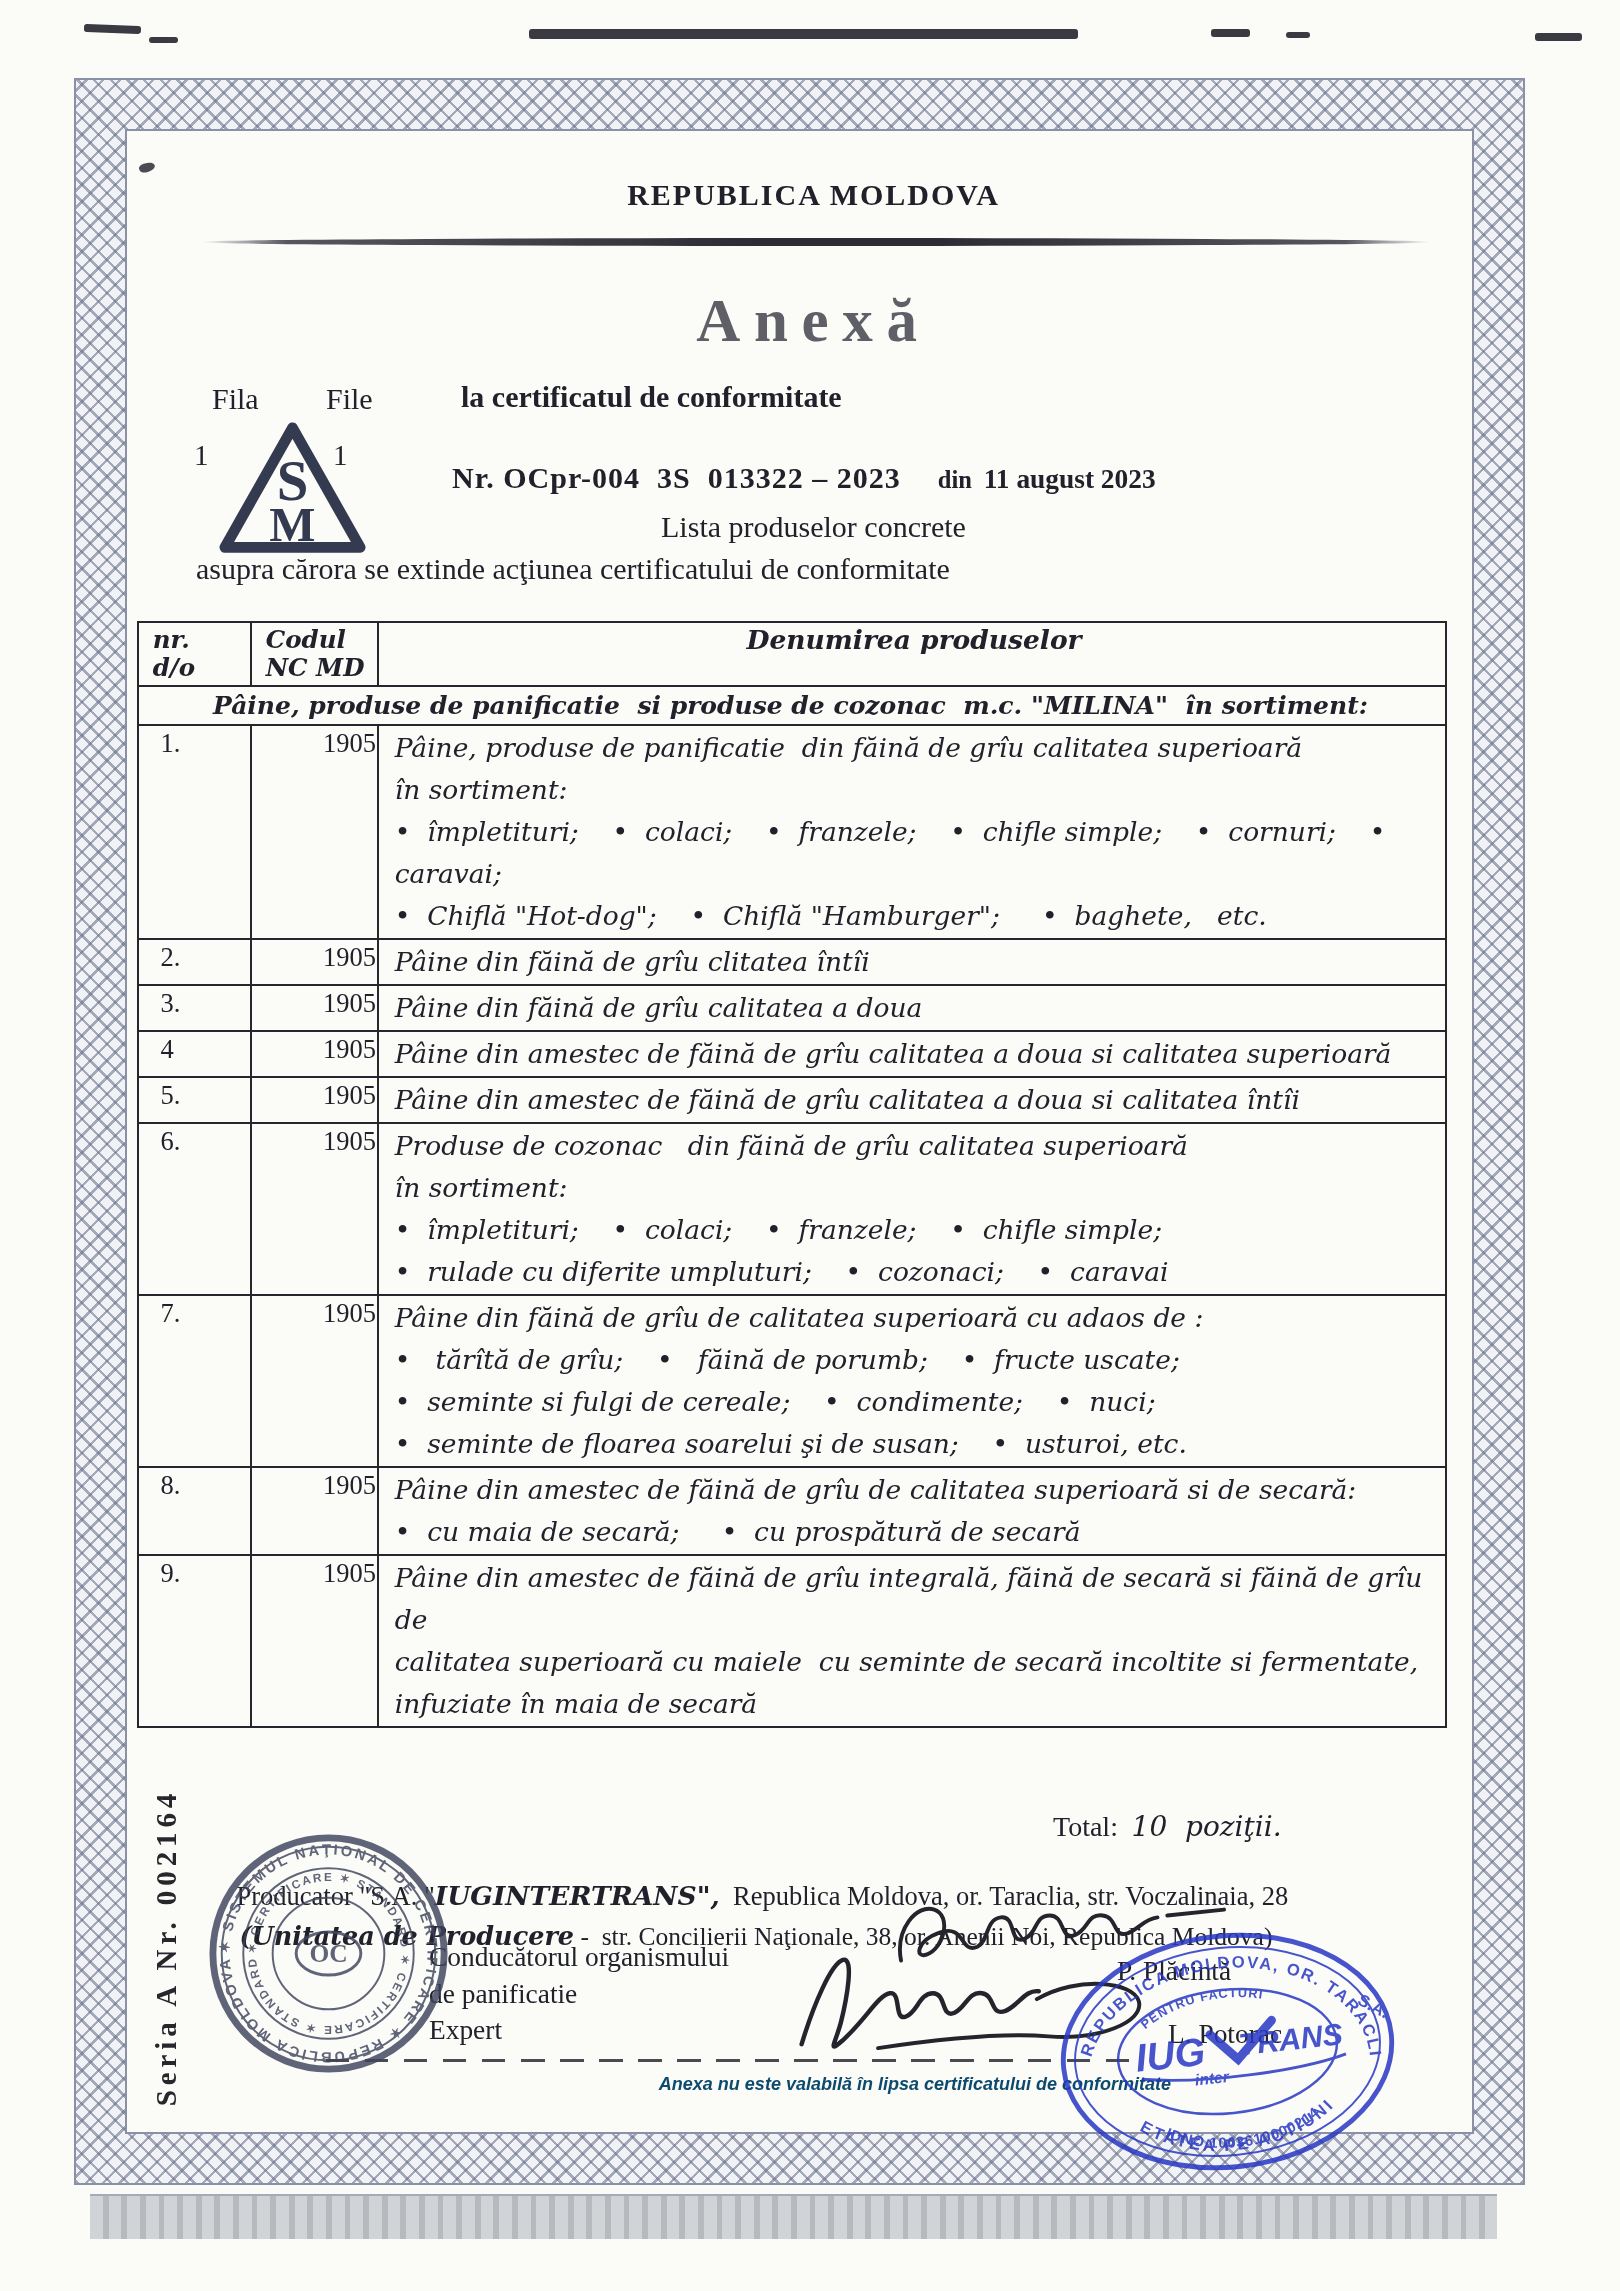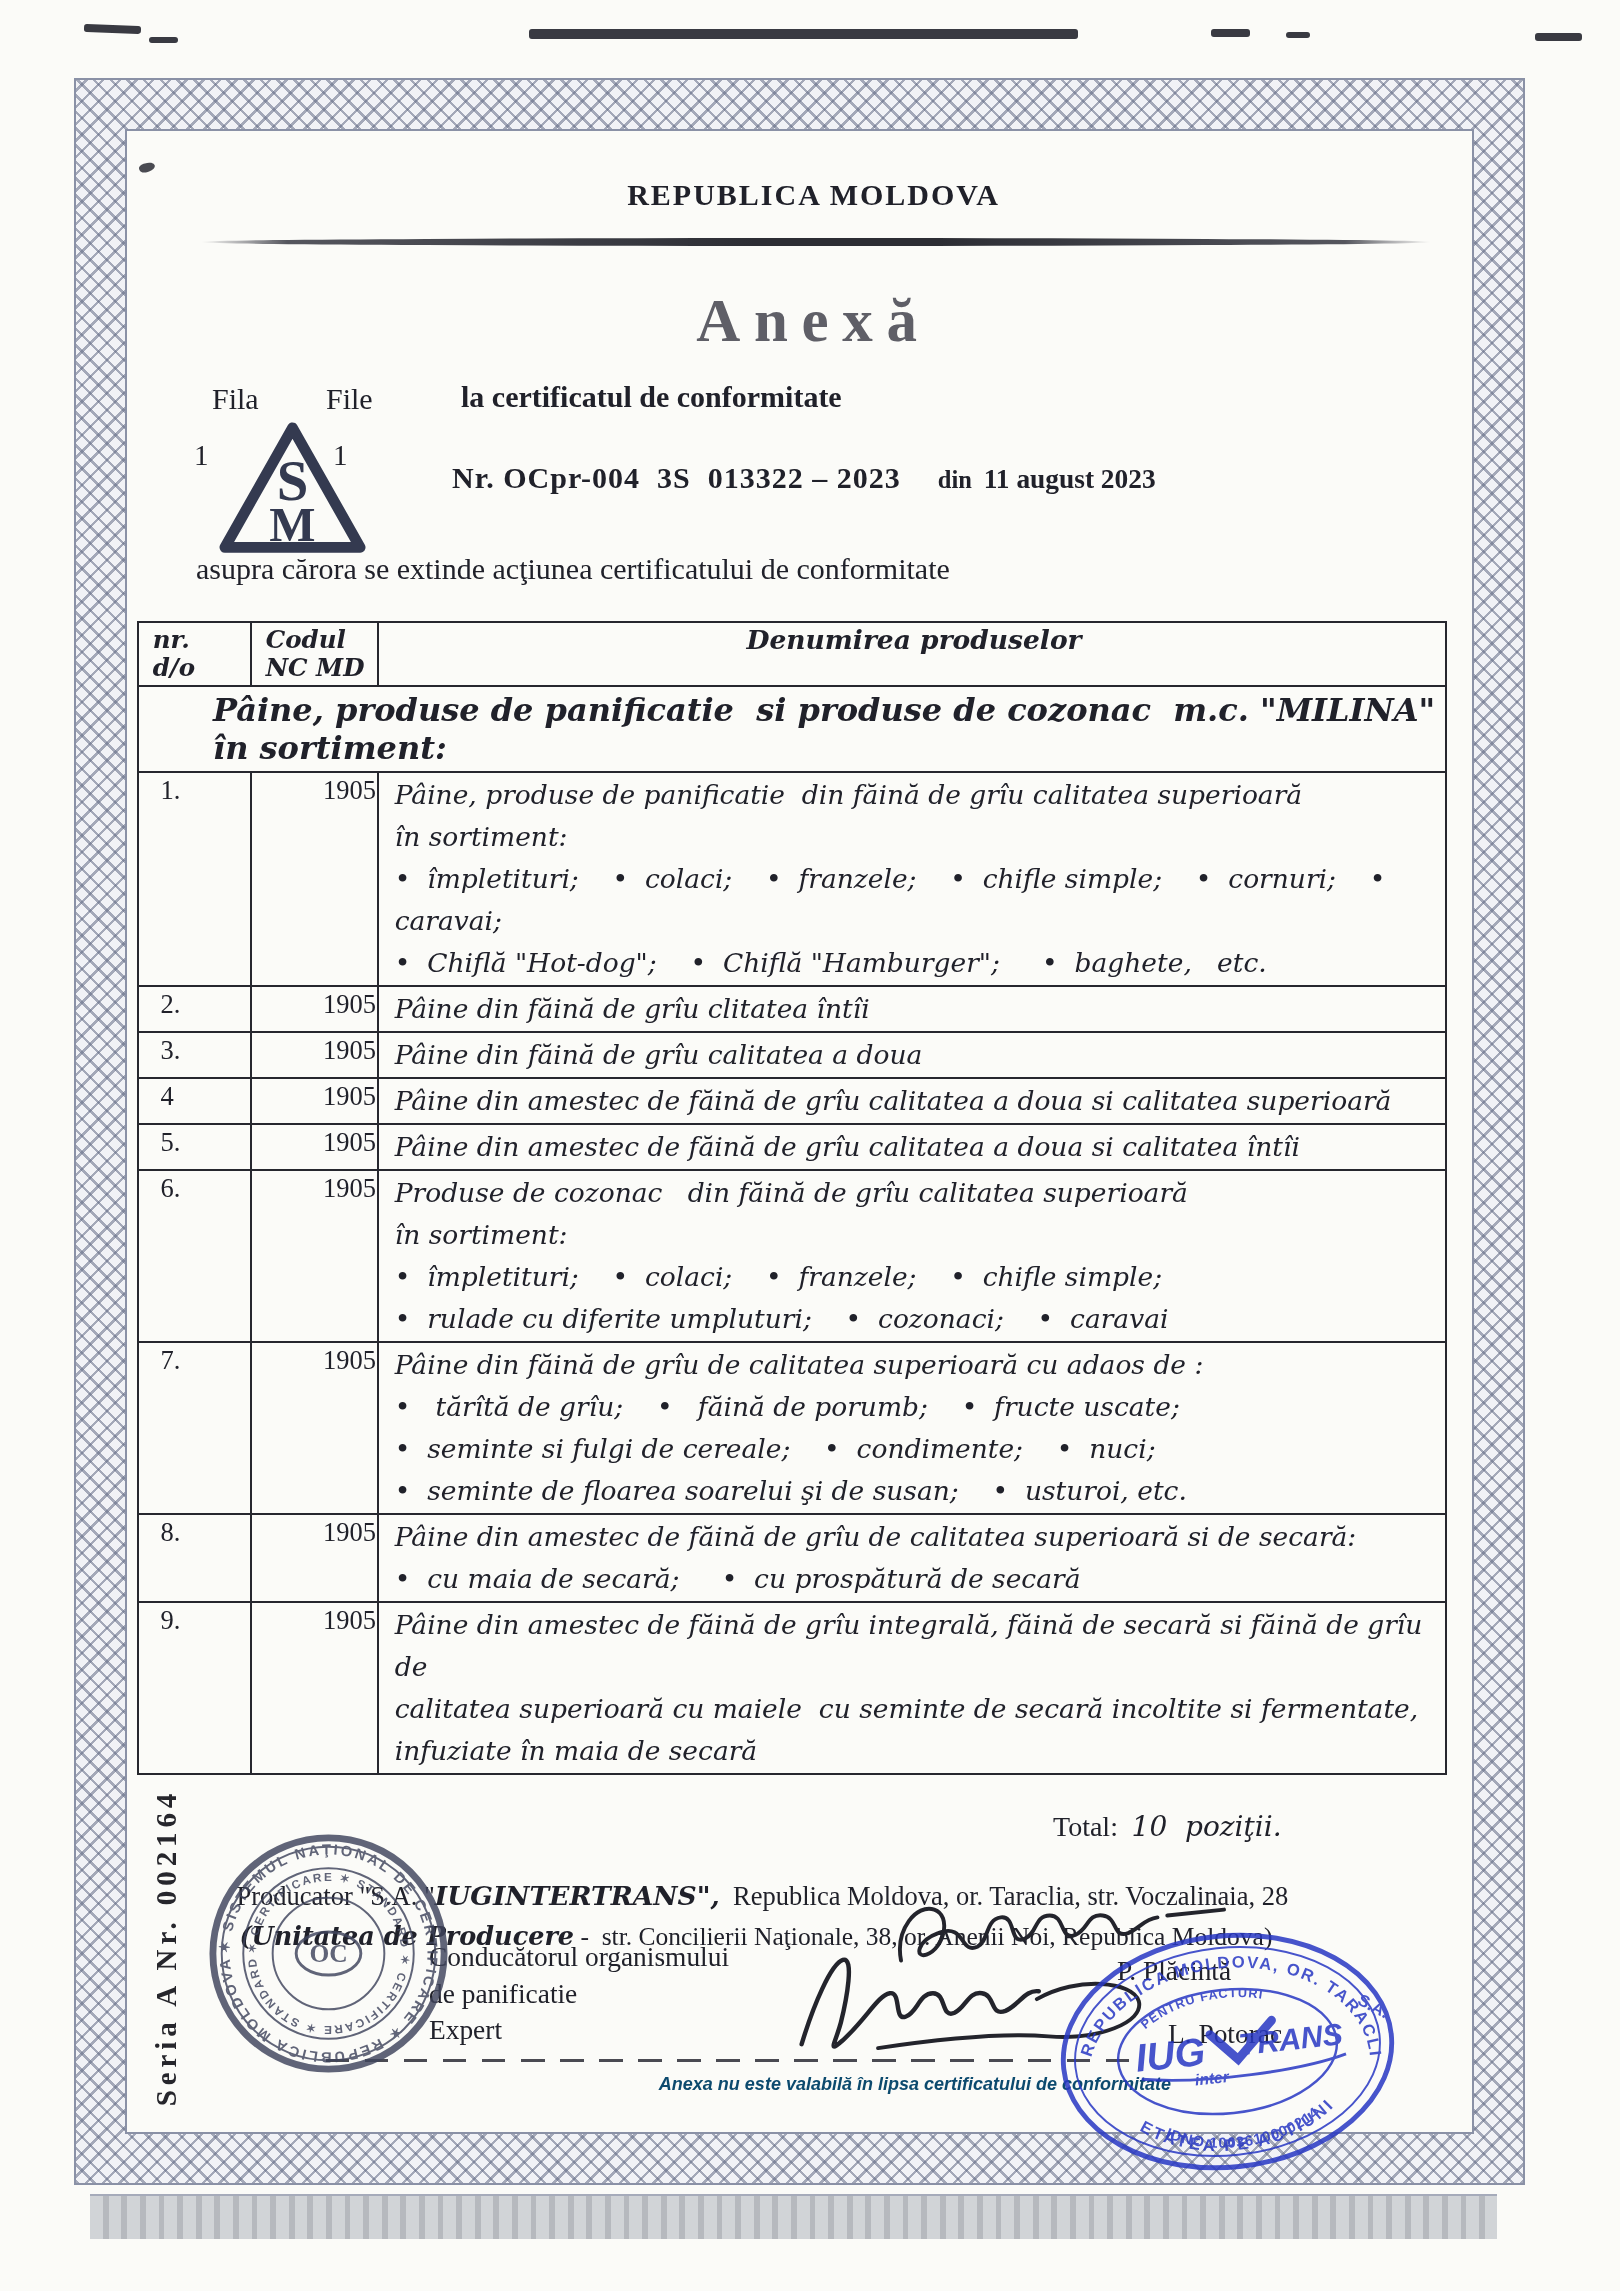--- a/index.html
+++ b/index.html
@@ -44,21 +44,21 @@
   .sm-logo{left:215px;top:418px;z-index:2;}
   
   .tablewrap{left:137px;top:621px;z-index:2;}
   table.doc{border-collapse:collapse;table-layout:fixed;width:1308px;}
   table.doc td,table.doc th{border:2px solid #26272e;vertical-align:top;box-sizing:border-box;}
   table.doc{border:2.9px solid #26272e;}
   col.c1{width:113px;}col.c2{width:127px;}col.c3{width:1068px;}
   th.h{font-family:"DejaVu Serif",serif;font-style:italic;font-weight:bold;font-size:24.5px;
        line-height:28px;text-align:left;padding:2.9px 0 2.9px 13.7px;height:57px;}
   th.h3{text-align:center;padding-left:4px;font-size:26.5px;vertical-align:middle;}
-  td.section{font-family:"DejaVu Serif",serif;font-style:italic;font-weight:bold;font-size:32px;
+  td.section{font-family:"DejaVu Serif",serif;font-style:italic;font-weight:bold;font-size:25px;
        padding:3.9px 0 3.9px 74px;height:37px;white-space:pre-wrap;margin-top:6px;}
   td.c-nr{font-size:26.5px;padding:2.9px 0 0 21.6px;}
   td.c-code{font-size:26.5px;text-align:right;padding-top:2.9px;}
   td.c-desc{font-family:"DejaVu Serif",serif;font-style:italic;font-size:26.5px;padding:1px 9.8px 1px 15.7px;}
   .desc-line{line-height:42px;white-space:pre-wrap;}
   
   .total{left:1037px;top:1792px;z-index:2;white-space:pre;}
   .total-label{font-size:28px;}
   .total-value{font-family:"DejaVu Serif",serif;font-style:italic;font-size:28px;margin-left:13.7px;}
   .producer{left:210px;top:1849px;width:1255px;font-size:26.5px;z-index:2;white-space:pre-wrap;}
@@ -109,20 +109,21 @@
   <svg class="abs sm-logo" width="155" height="147" viewBox="0 0 158 150">
     <path d="M79,10 L148,132 L10,132 Z" fill="none" stroke="#343a50" stroke-width="11" stroke-linejoin="round"></path>
     <text x="79" y="84" text-anchor="middle" font-family="Liberation Serif,serif" font-size="58" font-weight="bold" fill="#343a50">S</text>
     <text x="79" y="126" text-anchor="middle" font-family="Liberation Serif,serif" font-size="50" font-weight="bold" fill="#343a50">M</text>
   </svg>
 
   <div class="abs subtitle">la certificatul de conformitate</div>
   <div class="abs certline">
     <span class="cert-no">Nr. OCpr-004  3S  013322 – 2023</span><span class="cert-din">din</span><span class="cert-date">11 august 2023</span>
   </div>
+  <div class="abs list-title">Lista produselor concrete</div>
   <div class="abs list-sub">asupra cărora se extinde acţiunea certificatului de conformitate</div>
 
   <div class="abs tablewrap">
     <table class="doc">
       <colgroup>
           <col class="c1">
           <col class="c2">
           <col class="c3">
         </colgroup>
       <thead>

